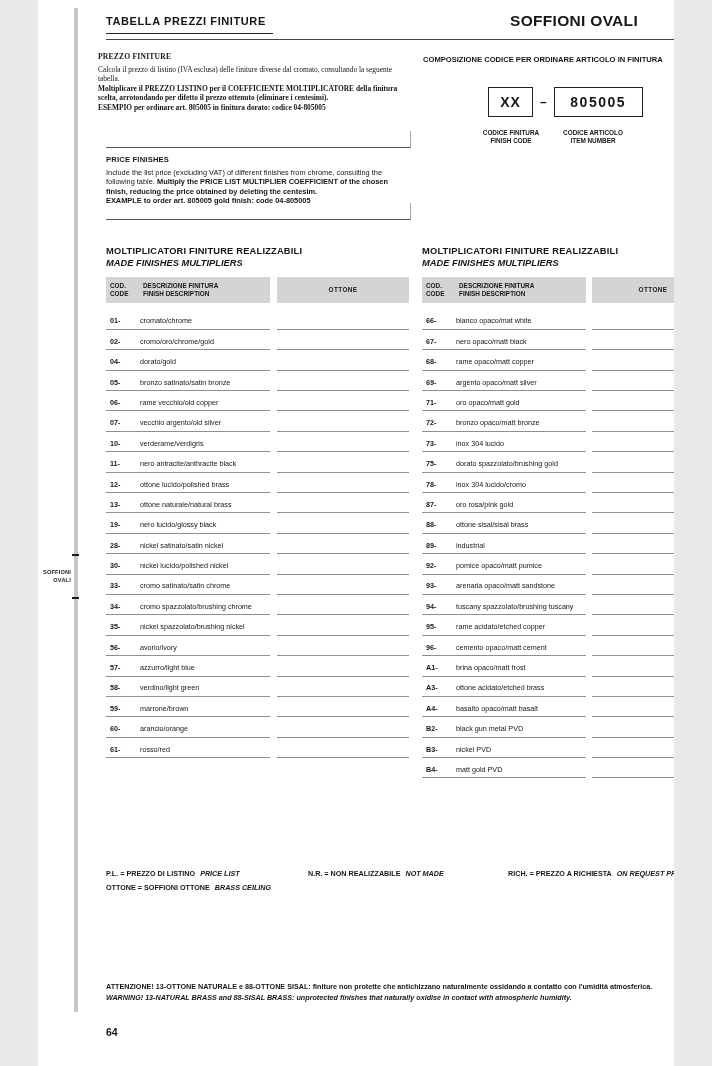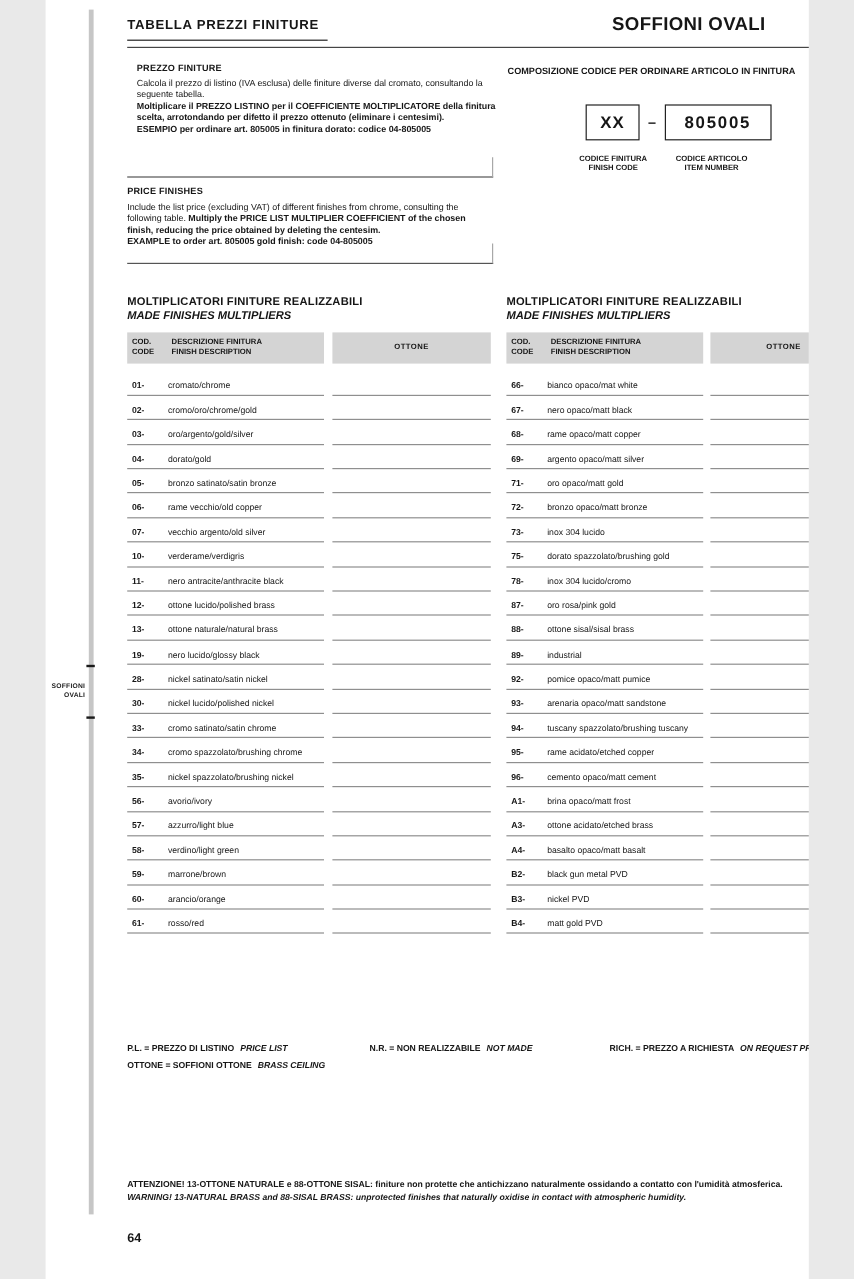--- a/index.html
+++ b/index.html
@@ -14,21 +14,21 @@
   .side-tab-text{position:absolute;left:2px;top:569px;width:31px;text-align:right;
                  font-size:5.6px;font-weight:bold;line-height:7.5px;letter-spacing:.2px;color:#222;}
 
   
   .h-left{position:absolute;left:68px;top:15px;font-size:11px;font-weight:bold;letter-spacing:.6px;}
   .h-left-rule{position:absolute;left:68px;top:32.5px;width:167px;height:1px;background:#222;}
   .h-right{position:absolute;right:36px;top:12px;font-size:15.5px;font-weight:bold;letter-spacing:.3px;}
   .h-rule{position:absolute;left:68px;top:39px;width:608px;height:1.3px;background:#454545;}
 
   
-  .col-it{position:absolute;left:76px;top:52px;width:304px;}
+  .col-it{position:absolute;left:60px;top:52px;width:304px;font-family:Liberation Serif, serif;}
   .col-en{position:absolute;left:68px;top:155px;width:304px;}
   .intro-h{font-size:7.6px;font-weight:bold;margin-bottom:3.5px;letter-spacing:.2px;}
   .intro-p{font-size:7.4px;line-height:9.6px;margin:0;}
   .intro-p b{font-weight:bold;}
   .blk{display:block;}
   .blank-row{position:absolute;left:68px;width:304px;border-bottom:1.2px solid #555;border-right:1px solid #a8a8a8;}
   .br1{top:131px;height:16px;}
   .br2{top:203px;height:16px;}
 
   
@@ -159,27 +159,20 @@
         </div>
         <div class="trow">
           <span class="cell-desc">
             <b class="tcode">02-</b>
             <span class="tdesc">cromo/oro/chrome/gold</span>
           </span>
           <span class="cell-ottone"></span>
         </div>
         <div class="trow">
           <span class="cell-desc">
-            <b class="tcode">03-</b>
-            <span class="tdesc">oro/argento/gold/silver</span>
-          </span>
-          <span class="cell-ottone"></span>
-        </div>
-        <div class="trow">
-          <span class="cell-desc">
             <b class="tcode">04-</b>
             <span class="tdesc">dorato/gold</span>
           </span>
           <span class="cell-ottone"></span>
         </div>
         <div class="trow">
           <span class="cell-desc">
             <b class="tcode">05-</b>
             <span class="tdesc">bronzo satinato/satin bronze</span>
           </span>

